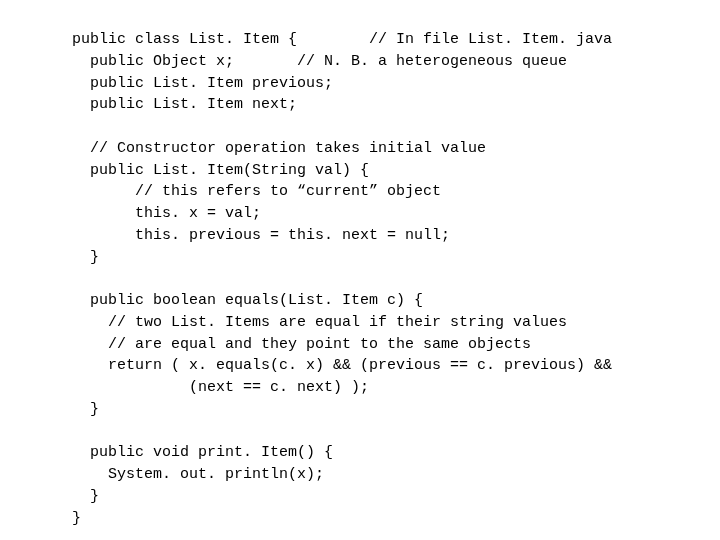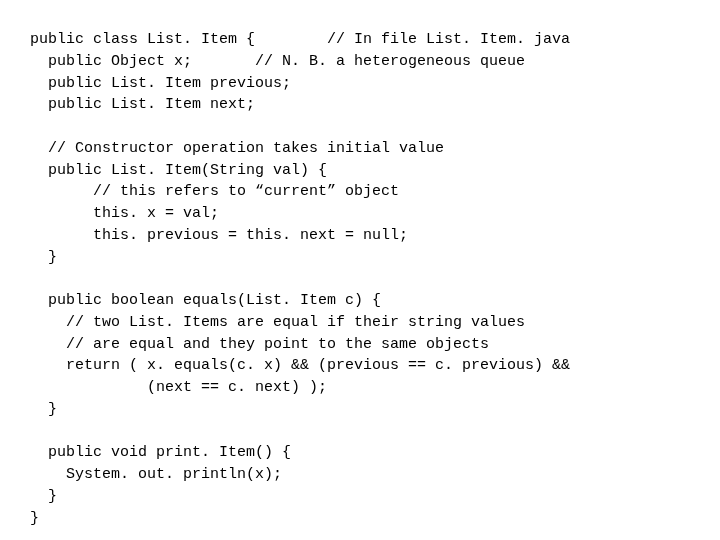--- a/index.html
+++ b/index.html
@@ -10,20 +10,21 @@
     background: #ffffff;
     overflow: hidden;
   }
   .code-block {
     font-family: "Courier New", Courier, monospace;
     font-size: 15px;
     line-height: 1.45;
     white-space: pre;
     color: #000000;
     padding: 14px 0 0 30px;
+    margin-left: 42px;
   }
 </style>
 </head>
 <body>
 
 <pre class="code-block">public class List. Item {        // In file List. Item. java
   public Object x;       // N. B. a heterogeneous queue
   public List. Item previous;
   public List. Item next;
 

